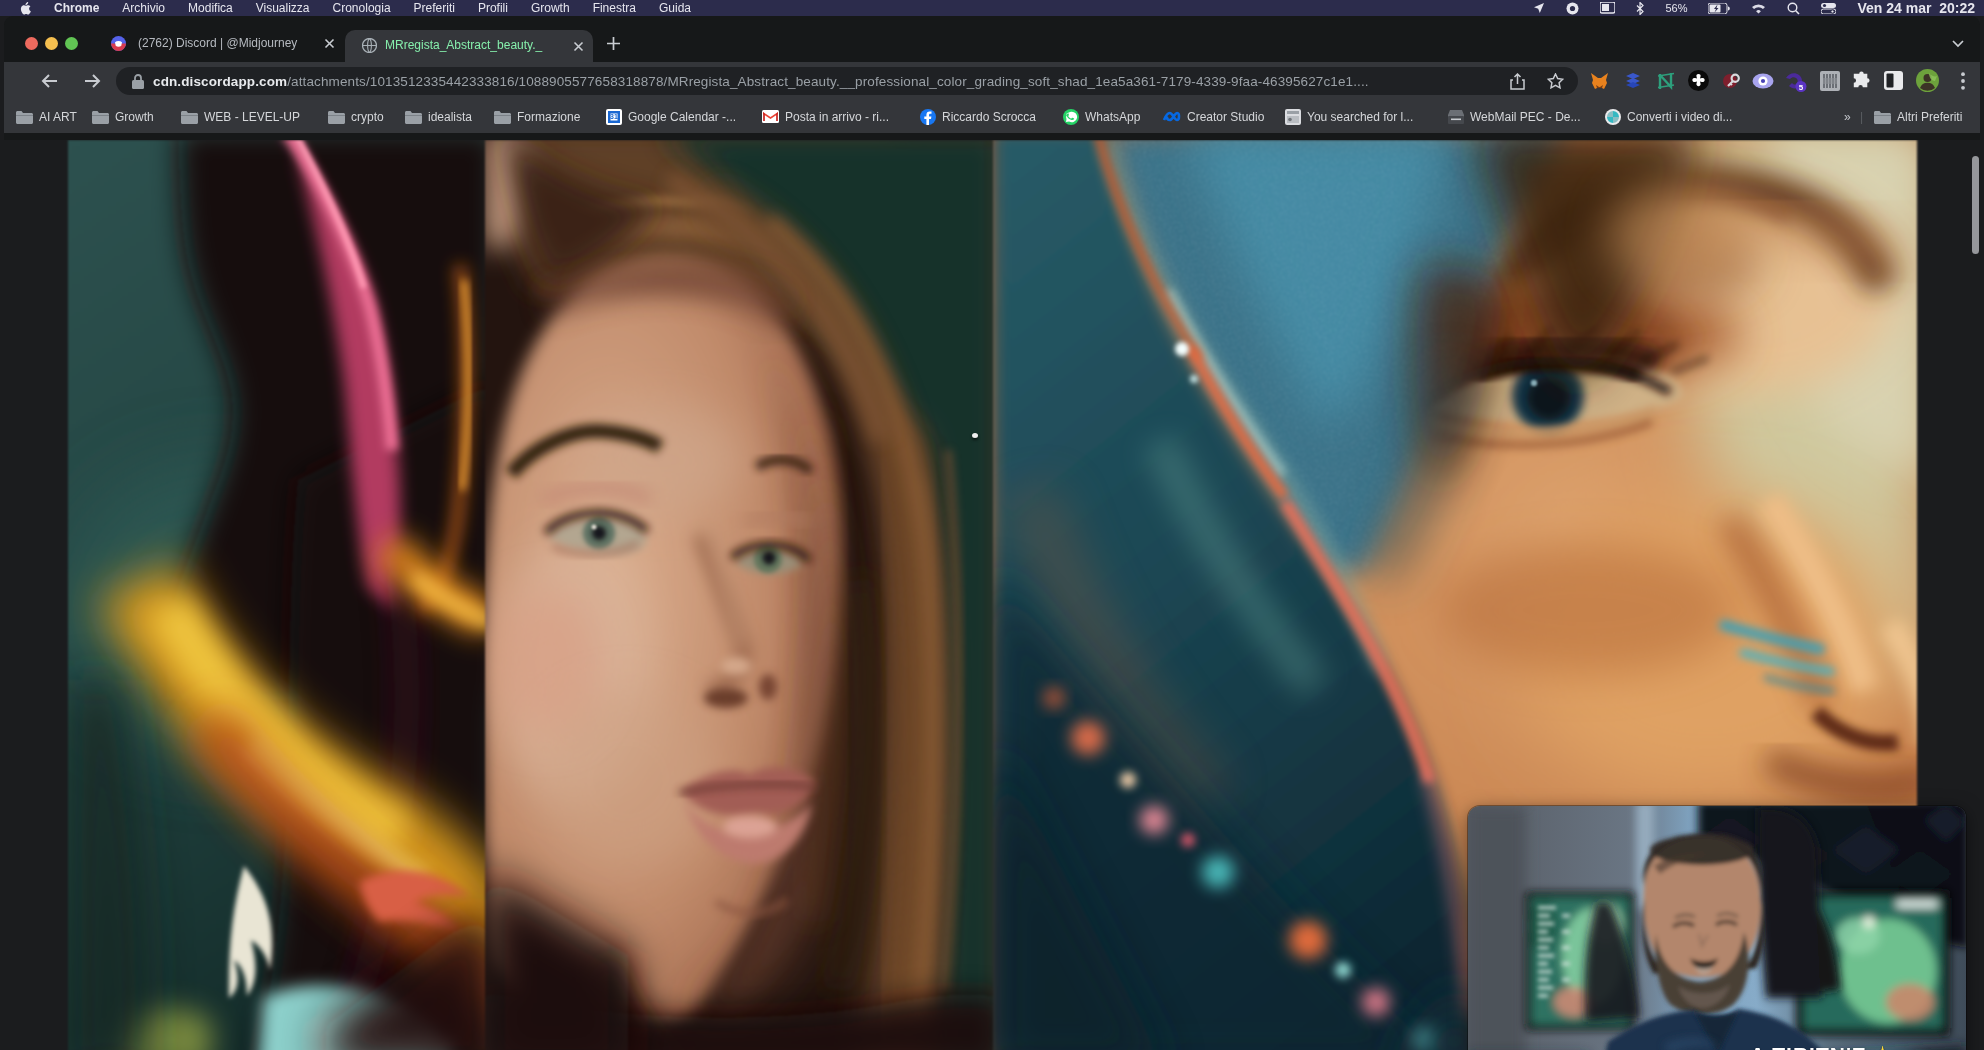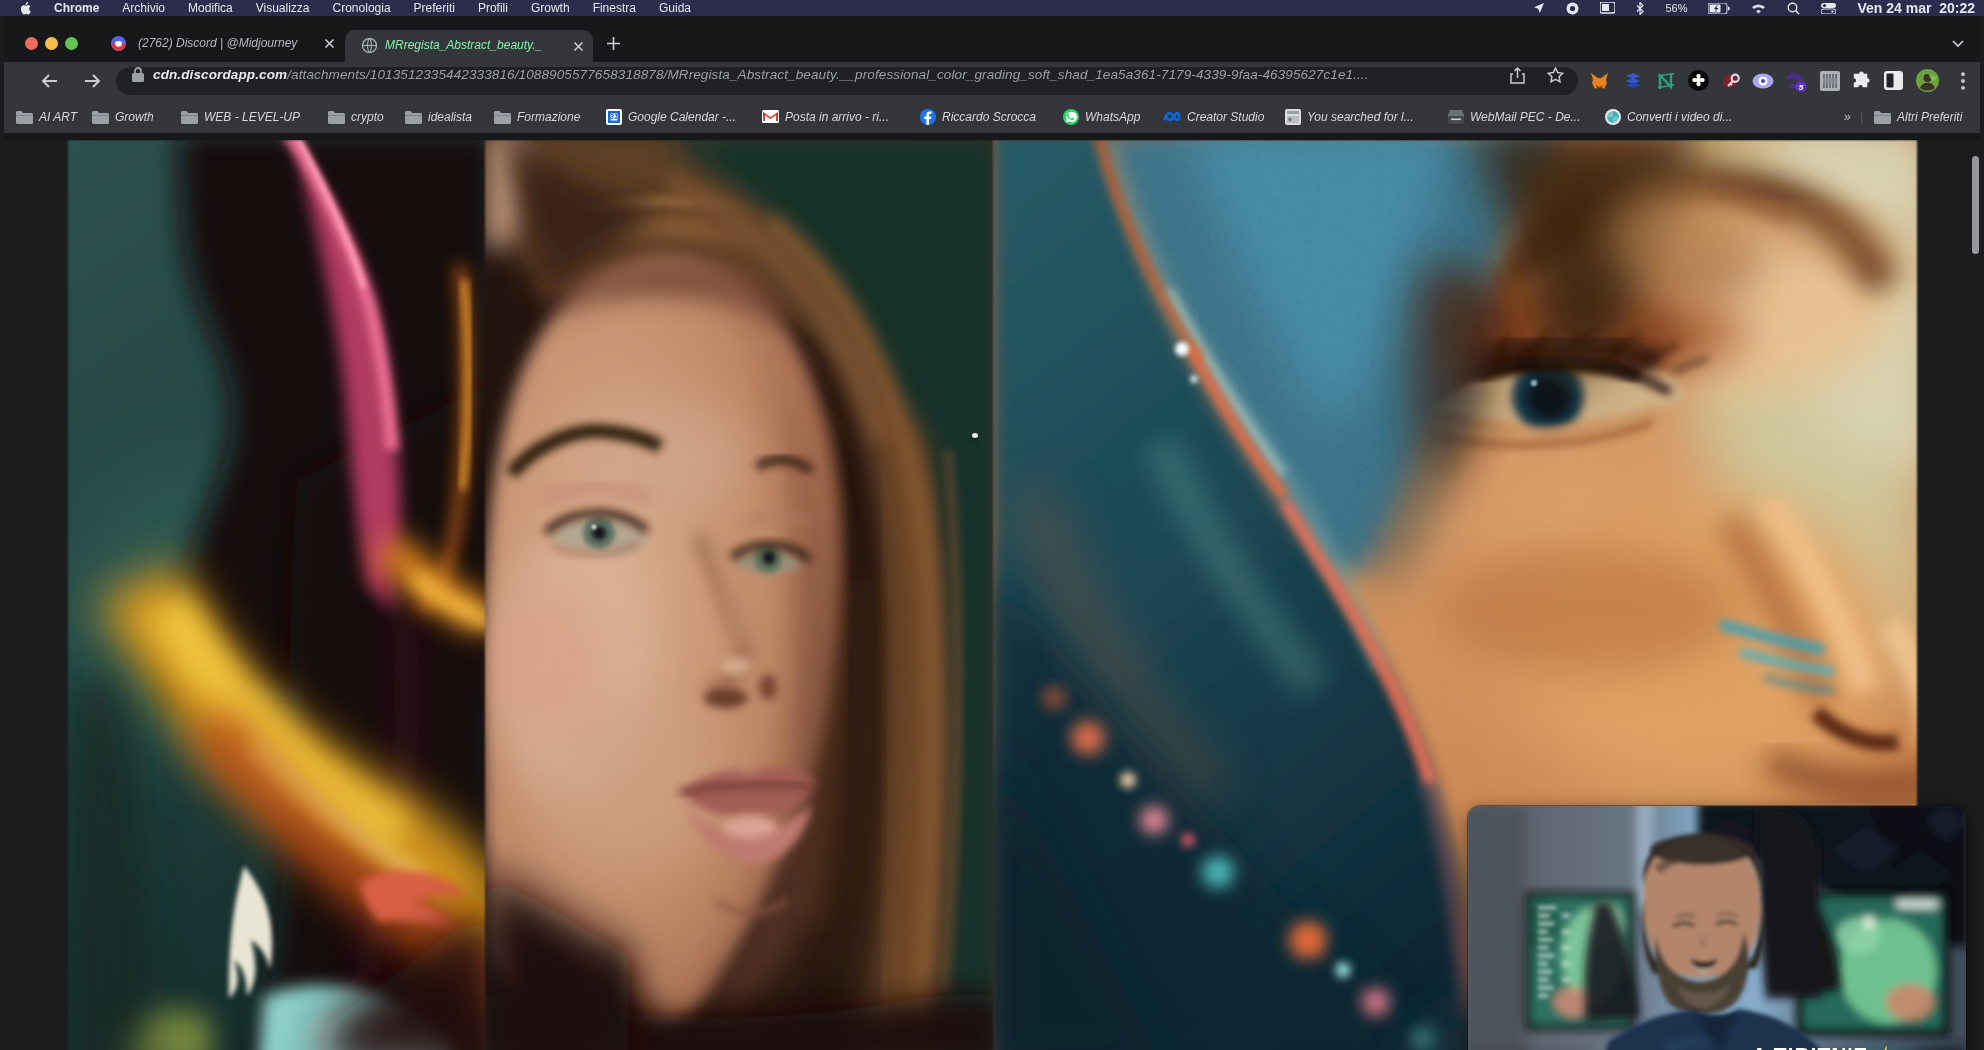--- a/index.html
+++ b/index.html
@@ -1,27 +1,27 @@
 <!DOCTYPE html>
 <html><head>
 <meta charset="utf-8">
 <style>
 html,body{margin:0;padding:0;width:1984px;height:1050px;overflow:hidden;background:#1b1c1e;font-family:"Liberation Sans",sans-serif;}
 *{box-sizing:border-box;}
 #menubar{position:absolute;left:0;top:0;width:1984px;height:16px;background:#2c2c4c;color:#e6e6ee;font-size:12px;display:flex;align-items:center;}
 #menubar .it{margin:0 11.5px;white-space:nowrap;}
 #menubar .b{font-weight:bold;}
 #menubar .right{margin-left:auto;display:flex;align-items:center;color:#e6e6ee;}
-#win{position:absolute;left:4px;top:16px;width:1976px;height:1034px;background:#161819;border-radius:9px 9px 0 0;font-style:italic;}
+#win{position:absolute;left:4px;top:16px;width:1976px;height:1034px;background:#161819;border-radius:9px 9px 0 0;}
 #tabbar{position:absolute;left:0;top:0;width:100%;height:46px;}
 .tl{position:absolute;top:21px;width:13px;height:13px;border-radius:50%;}
 #tab2{position:absolute;left:341px;top:14px;width:248px;height:32px;background:#34363a;border-radius:10px 10px 0 0;color:#86efac;font-size:12px;}
 .tabtxt1{position:absolute;left:134px;top:20px;color:#b6bac0;font-size:12px;white-space:nowrap;}
 #toolbar{position:absolute;left:0;top:46px;width:100%;height:38px;background:#34363a;}
-#urlpill{position:absolute;left:112px;top:5px;width:1462px;height:28px;background:#1f2124;border-radius:14px;color:#9aa0a6;font-size:13.5px;letter-spacing:0.12px;display:flex;overflow:hidden;}
+#urlpill{position:absolute;left:112px;top:5px;width:1462px;height:28px;background:#1f2124;border-radius:14px;color:#9aa0a6;font-size:13.5px;letter-spacing:0.12px;display:flex;align-items:center;overflow:hidden;}
 #bookbar{position:absolute;left:0;top:84px;width:100%;height:33px;background:#34363a;font-size:12px;color:#d5d7da;padding-left:18px;}
 .bk{position:absolute;top:0;height:33px;display:flex;align-items:center;white-space:nowrap;}
 .bk svg{margin-right:6px;}
 #content{position:absolute;left:0;top:124px;width:1976px;height:917px;background:#1b1c1e;overflow:hidden;}
 #art{position:absolute;left:64px;top:0px;filter:blur(1.1px);}
 #scrollbar{position:absolute;left:1968px;top:16px;width:7px;height:98px;background:#96979b;border-radius:4px;}
 #cursor{position:absolute;left:968px;top:293px;width:6px;height:5px;background:#f0f0f0;border-radius:50%;box-shadow:0 2px 3px rgba(0,0,0,.6);}
 #cam{position:absolute;left:1464px;top:666px;width:498px;height:290px;border-radius:12px;overflow:hidden;box-shadow:0 0 0 1px rgba(0,0,0,.35),0 4px 18px rgba(0,0,0,.5);}
 #caption{position:absolute;left:1746px;top:903px;color:#fff;font-weight:bold;font-size:21px;letter-spacing:1px;white-space:nowrap;text-shadow:0 1px 2px #000;}
 </style>

